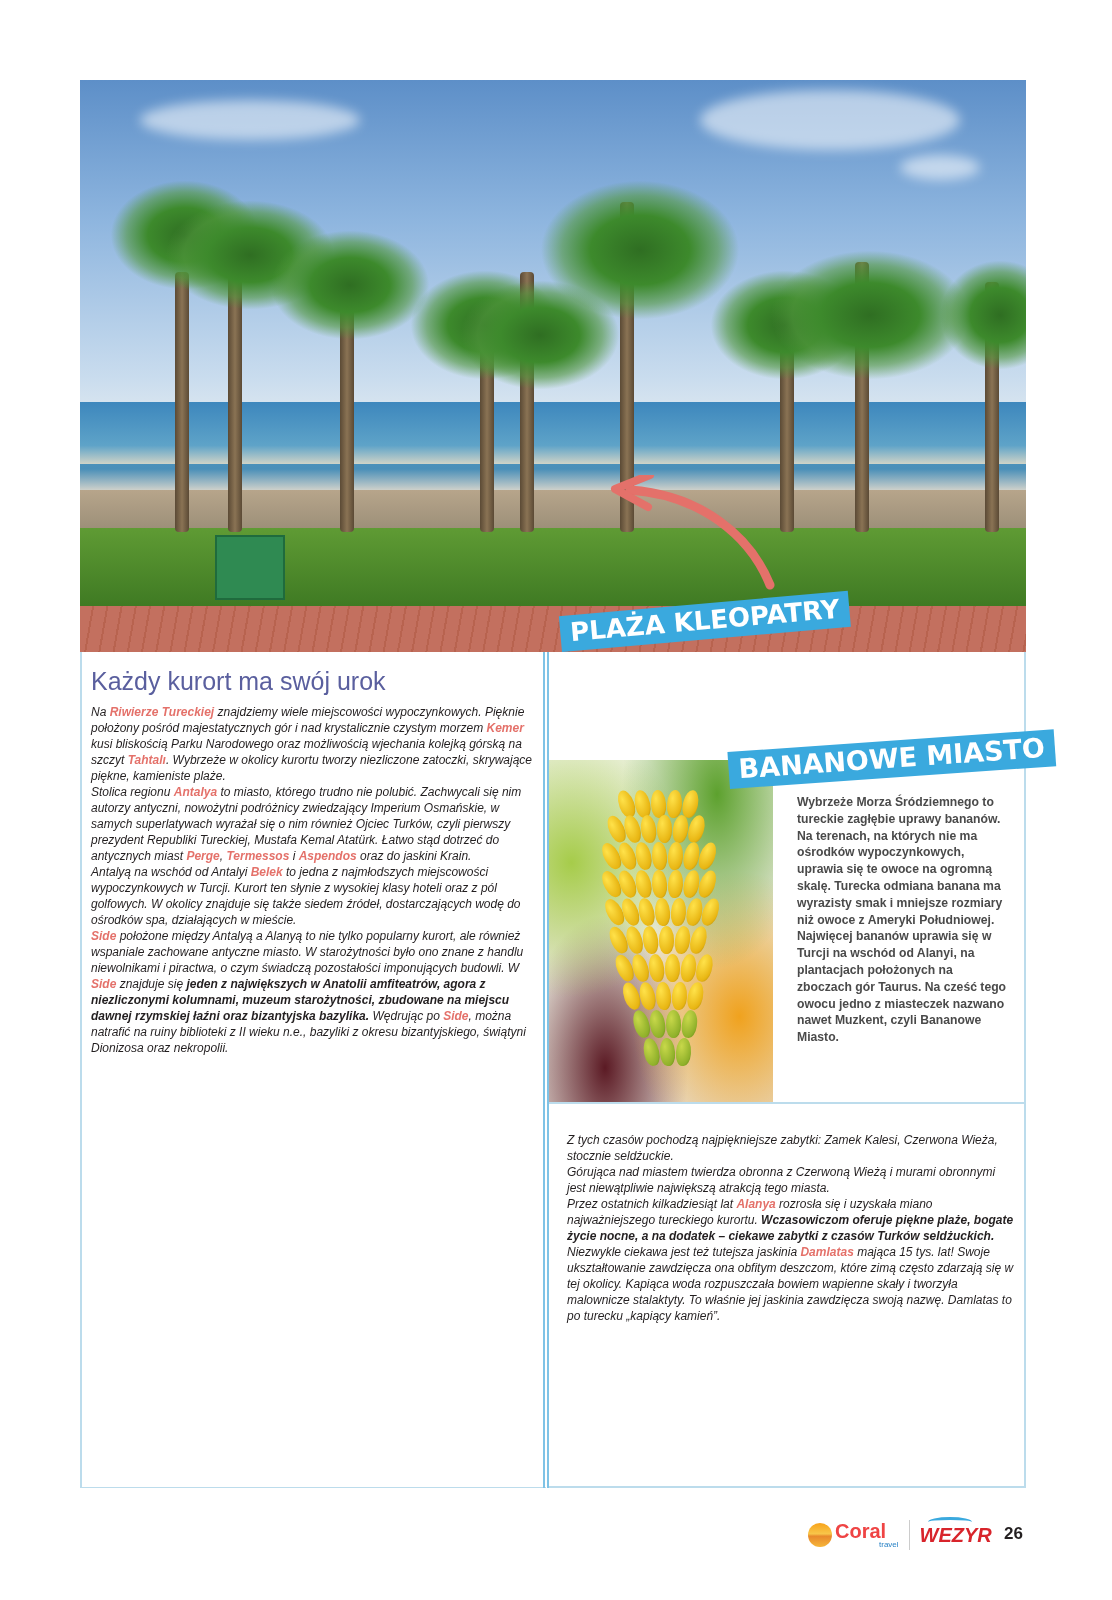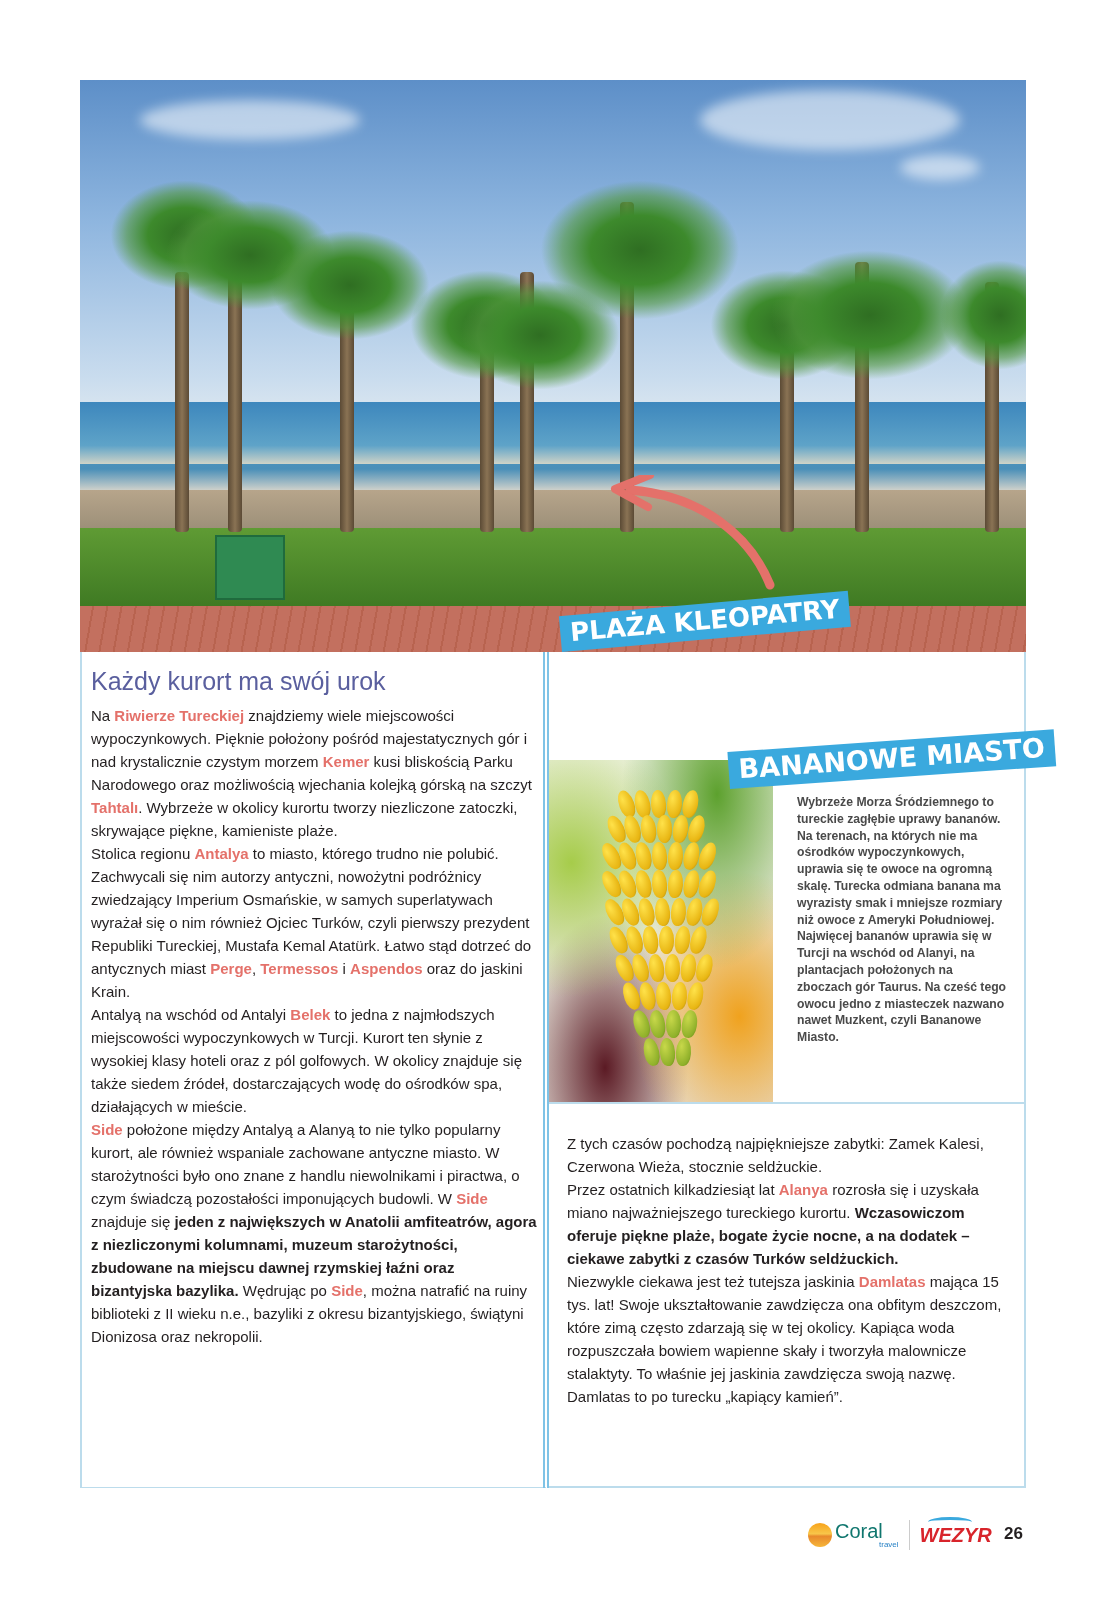--- a/index.html
+++ b/index.html
@@ -21,21 +21,21 @@
   .arrow { position: absolute; left: 530px; top: 395px; }
 
   
   .banner { position: absolute; background: #3aa9de; color: #ffffff; font-family: "DejaVu Sans", sans-serif; font-weight: bold; letter-spacing: 0px; transform-origin: left bottom; padding: 2px 10px 4px 10px; white-space: nowrap; }
   .banner-kleopatra { left: 562px; top: 616px; font-size: 26px; transform: rotate(-5deg); }
   .banner-banan { left: 730px; top: 752px; font-size: 27px; transform: rotate(-4deg); z-index: 3; }
 
   
   .col-left { position: absolute; left: 80px; top: 652px; width: 466px; height: 836px; border-left: 2px solid #bcdcec; border-bottom: 1px solid #bcdcec; padding: 12px 9px 0 9px; }
   .section-title { font-family: "Liberation Sans", sans-serif; font-size: 25px; color: #5a5f9e; font-weight: normal; margin-bottom: 6px; line-height: 34px; }
-  .body-text { font-size: 15px; line-height: 23px; color: #231f20; }
+  .body-text { font-size: 12px; line-height: 16px; color: #231f20; font-style: italic; }
   .hl { color: #e4716a; font-weight: bold; }
   .b { font-weight: bold; }
 
   
   .col-divider { position: absolute; left: 543px; top: 652px; width: 6px; height: 836px; border-left: 2px solid #7fc3e6; border-right: 2px solid #7fc3e6; }
 
   
   .col-right { position: absolute; left: 549px; top: 652px; width: 477px; height: 836px; border-right: 2px solid #bcdcec; border-bottom: 2px solid #bcdcec; }
   .kleo-text { position: absolute; left: 18px; top: 22px; width: 440px; font-size: 12.4px; line-height: 16.8px; color: #4a4a4a; font-weight: bold; }
   .banana-photo { position: absolute; left: 0; top: 108px; width: 224px; height: 342px; overflow: hidden;
@@ -46,21 +46,21 @@
                 linear-gradient(to bottom, #eef2e2, #e6e0d8); }
   .banana { position: absolute; width: 15px; height: 28px; border-radius: 50% 50% 45% 45%; background: radial-gradient(ellipse at 35% 30%, #ffe24a, #e8b512 70%, #9a7a10); }
   .banan-text { position: absolute; left: 248px; top: 142px; width: 210px; font-size: 12.2px; line-height: 16.8px; color: #4a4a4a; font-weight: bold; }
   .right-divider { position: absolute; left: 0; top: 450px; width: 477px; height: 2px; background: #bcdcec; }
   .right-body { position: absolute; left: 18px; top: 480px; width: 450px; }
 
   
   .footer-logos { position: absolute; left: 808px; top: 1518px; height: 34px; display: flex; align-items: center; }
   .coral-logo { display: flex; align-items: center; }
   .coral-sun { width: 24px; height: 24px; border-radius: 50%; background: linear-gradient(to bottom, #f8a31a 0%, #f8c64a 45%, #e8892c 55%, #f6b63a 100%); margin-right: 3px; }
-  .coral-text { font-size: 20px; color: #0f766e; font-weight: normal; line-height: 20px; }
+  .coral-text { font-size: 20px; color: #ef4444; font-weight: bold; line-height: 20px; }
   .coral-sub { font-size: 8px; color: #2a83c6; display: block; margin-left: 44px; margin-top: -2px; }
   .logo-sep { width: 1px; height: 30px; background: #cccccc; margin: 0 10px; }
   .wezyr-logo { font-size: 20px; font-weight: bold; font-style: italic; color: #d8242b; position: relative; line-height: 20px; }
   .wezyr-wave { position: absolute; left: 8px; top: -8px; width: 44px; height: 10px; border-top: 3px solid #3aa9de; border-radius: 50% 50% 0 0; }
   .page-number { position: absolute; left: 1004px; top: 1524px; font-size: 17px; font-weight: bold; color: #231f20; }
 </style>
 </head>
 <body>
 
 <div class="hero" title="Palm-lined seaside promenade in Alanya with arrow pointing toward the beach">
@@ -174,20 +174,21 @@
         <div class="banana" style="left: 111px; top: 278px; transform: rotate(-4deg); background: radial-gradient(at 35% 30%, rgb(200, 216, 74), rgb(143, 176, 42) 70%, rgb(90, 122, 16));"></div>
         <div class="banana" style="left: 127px; top: 278px; transform: rotate(4deg); background: radial-gradient(at 35% 30%, rgb(200, 216, 74), rgb(143, 176, 42) 70%, rgb(90, 122, 16));"></div>
       </div>
   </div>
   <p class="banan-text">Wybrzeże Morza Śródziemnego to tureckie zagłębie uprawy bananów. Na terenach, na których nie ma ośrodków wypoczynkowych, uprawia się te owoce na ogromną skalę. Turecka odmiana banana ma wyrazisty smak i mniejsze rozmiary niż owoce z Ameryki Południowej. Najwięcej bananów uprawia się w Turcji na wschód od Alanyi, na plantacjach położonych na zboczach gór Taurus. Na cześć tego owocu jedno z miasteczek nazwano nawet Muzkent, czyli Bananowe Miasto.</p>
 
   <div class="right-divider"></div>
 
   <div class="right-body body-text" id="right-body">
       <p><span>Z tych  czasów pochodzą najpiękniejsze zabytki: Zamek Kalesi, Czerwona Wieża, stocznie seldżuckie.</span></p>
+      <p><span>Górująca nad miastem twierdza obronna z Czerwoną Wieżą i murami obronnymi jest niewątpliwie największą atrakcją tego miasta.</span></p>
       <p><span>Przez ostatnich kilkadziesiąt lat </span><span class="hl">Alanya</span><span> rozrosła się i uzyskała miano najważniejszego tureckiego kurortu. </span><span class="b">Wczasowiczom oferuje piękne plaże, bogate życie nocne, a na dodatek – ciekawe zabytki z czasów Turków seldżuckich.</span></p>
       <p><span>Niezwykle ciekawa jest też tutejsza jaskinia </span><span class="hl">Damlatas</span><span> mająca 15 tys. lat! Swoje ukształtowanie zawdzięcza ona obfitym deszczom, które zimą często zdarzają się w tej okolicy. Kapiąca woda rozpuszczała bowiem wapienne skały i tworzyła malownicze stalaktyty. To właśnie jej jaskinia zawdzięcza swoją nazwę. Damlatas to po turecku „kapiący kamień”.</span></p>
     </div>
 </div>
 
 <div class="banner banner-banan">BANANOWE MIASTO</div>
 
 <div class="footer-logos">
   <div class="coral-logo">
     <div class="coral-sun"></div>

